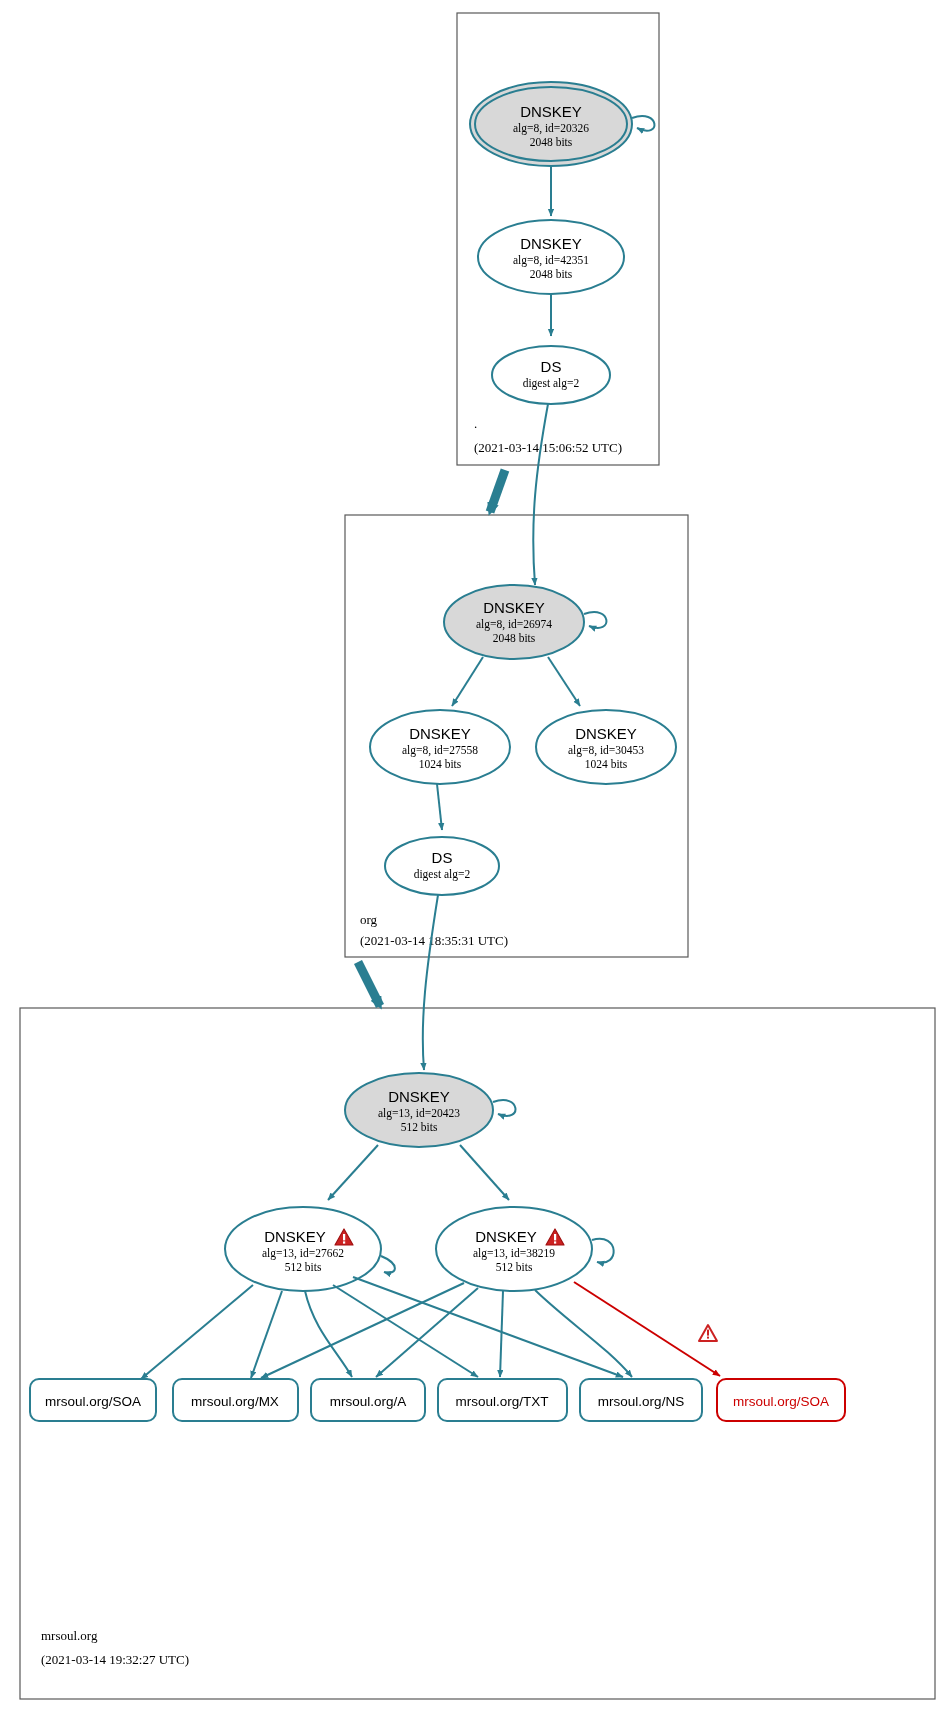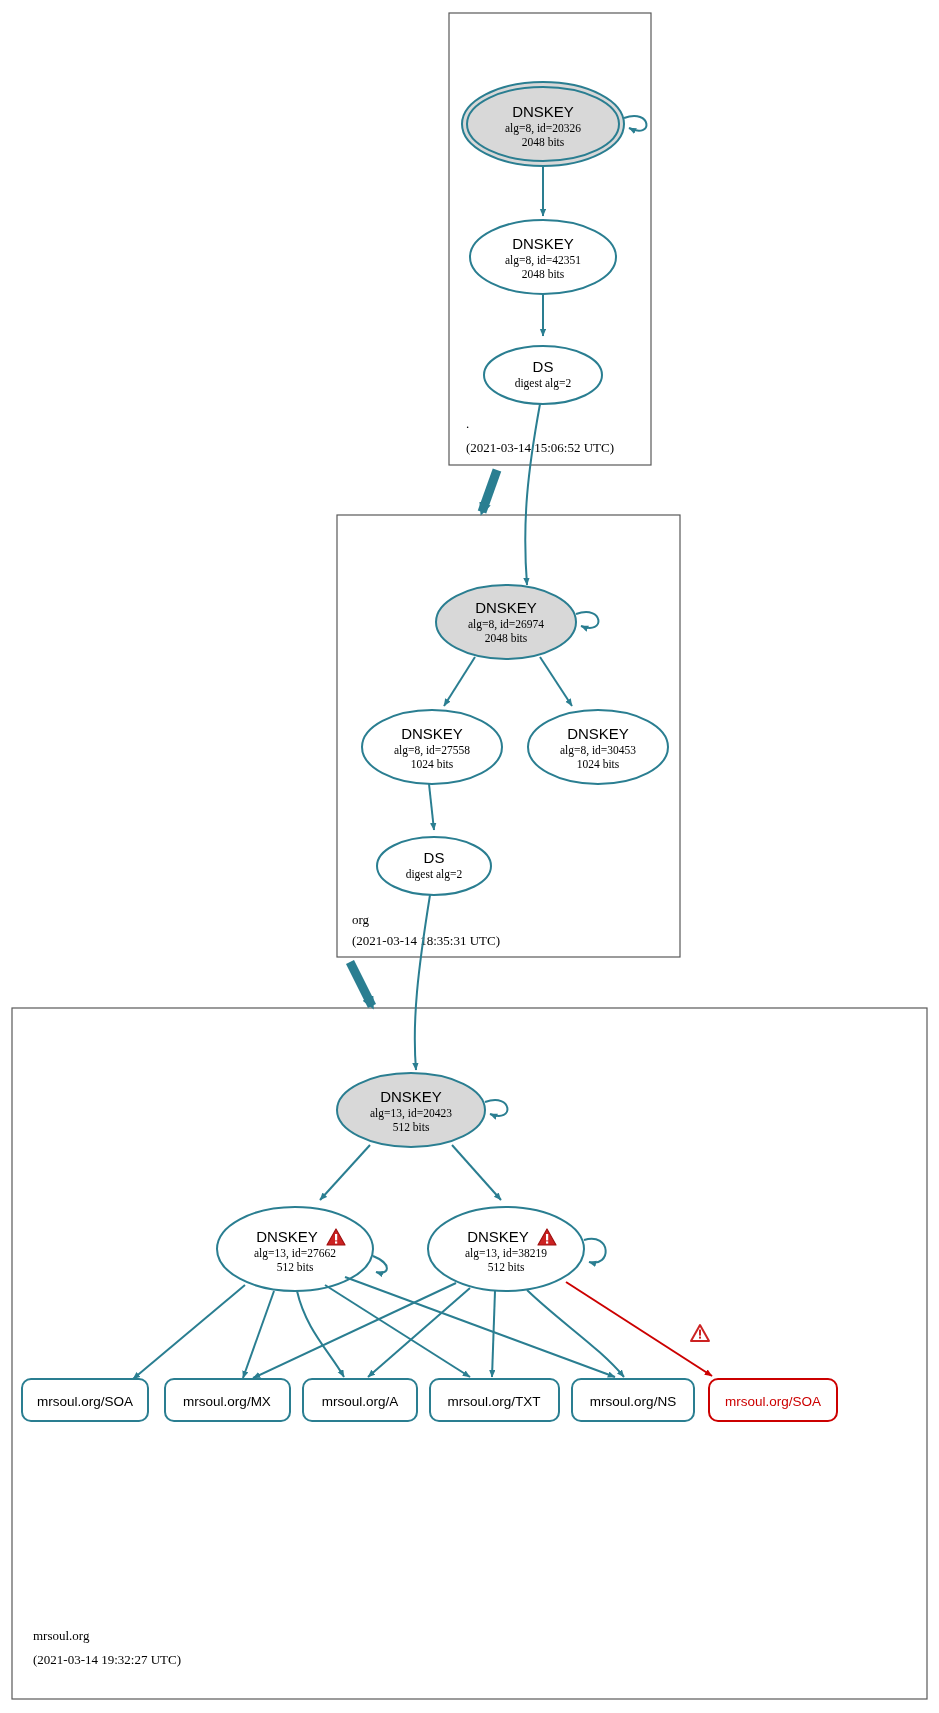--- a/index.html
+++ b/index.html
@@ -1,17 +1,17 @@
 <!DOCTYPE html>
 <html><head>
 <meta charset="utf-8">
 <style>
   html,body{margin:0;padding:0;background:#ffffff;}
   body{width:939px;height:1713px;position:relative;font-family:"Liberation Sans",sans-serif;}
-  #stage{position:absolute;left:0;top:0;width:923px;height:1713px;}
+  #stage{position:absolute;left:8px;top:0;width:923px;height:1713px;}
   svg#graph{position:absolute;left:0;top:0;width:939px;height:1713px;}
   .zone-label{font-family:"Liberation Serif",serif;font-size:13px;fill:#000;}
   .node-title{font-family:"Liberation Sans",sans-serif;font-size:15px;fill:#000;text-anchor:middle;}
   .node-sub{font-family:"Liberation Serif",serif;font-size:11.5px;fill:#000;text-anchor:middle;}
   .rr-label{font-family:"Liberation Sans",sans-serif;font-size:13.5px;fill:#000;text-anchor:middle;}
 </style>
 </head>
 <body>
 
 <div id="stage">

